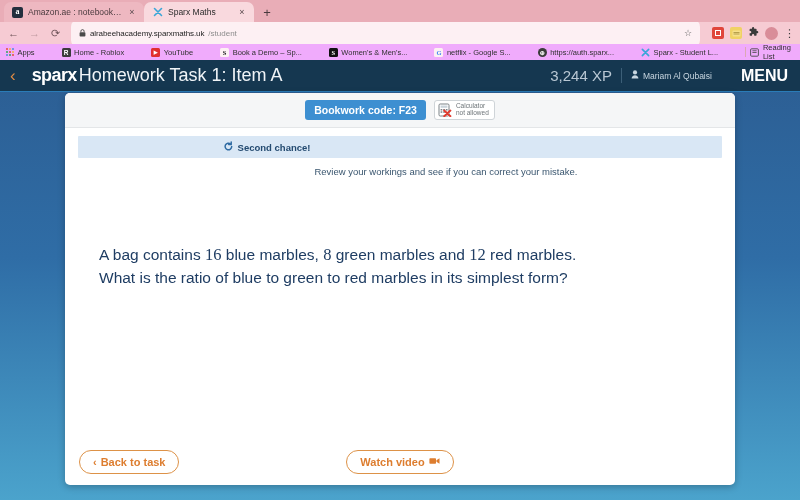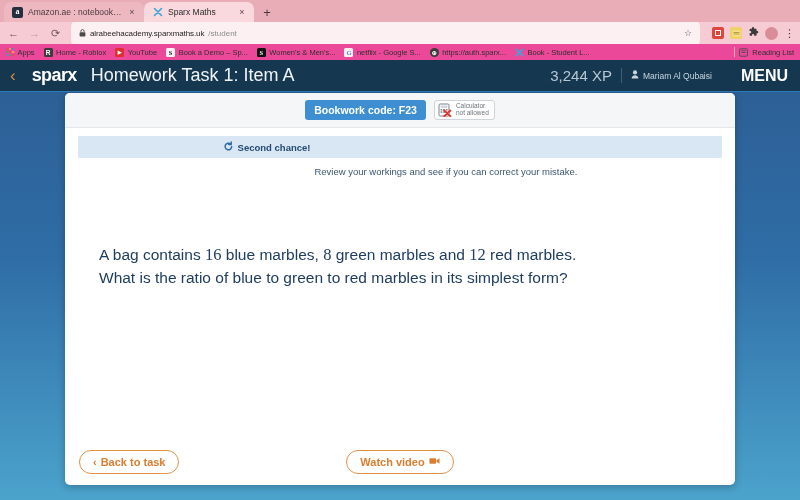--- a/index.html
+++ b/index.html
@@ -101,25 +101,25 @@
   .ext-icons { display: flex; align-items: center; gap: 6px; padding-left: 4px; }
   .ext-ico { width: 12px; height: 12px; border-radius: 2px; display:flex; align-items:center; justify-content:center; font-size: 8px; }
   .ext-red { background: #e0453b; color:#fff; }
   .ext-yellow { background: #f0d264; color:#6b5a14; }
   .ext-puzzle { color: #3b3b3b; font-size: 11px; }
   .avatar-ico { width: 13px; height: 13px; border-radius: 50%; background: #d98d99; }
   .kebab { font-size: 11px; color: #3b3b3b; letter-spacing: -1px; }
 
   .bookmarks {
     height: 16px;
-    background: #ec4899;
+    background: #f0abfc;
     display: flex;
     align-items: center;
     padding: 0 6px;
-    gap: 9px;
+    gap: 27px;
     font-size: 7.5px;
     color: #2f2f2f;
     position: relative;
   }
   .bm { display: flex; align-items: center; gap: 3.5px; white-space: nowrap; }
   .bm-ico { width: 9px; height: 9px; flex: 0 0 9px; display:flex; align-items:center; justify-content:center; font-size:6.5px; font-weight:bold; border-radius:1.5px; }
   .bm-apps { display: grid; grid-template-columns: repeat(3, 2px); grid-template-rows: repeat(3, 2px); gap: 1px; width: 8px; height: 8px; }
   .bm-apps i { display:block; width:2px; height:2px; border-radius:50%; }
   .bm-apps i:nth-child(1){background:#e44b3c}.bm-apps i:nth-child(2){background:#f3b73f}
   .bm-apps i:nth-child(3){background:#4a90d9}.bm-apps i:nth-child(4){background:#34a853}
@@ -157,21 +157,21 @@
     font-size: 17px;
     font-weight: 300;
     margin-right: 16px;
     line-height: 1;
   }
   .brand {
     color: #ffffff;
     font-size: 18px;
     font-weight: bold;
     letter-spacing: -0.6px;
-    margin-right: 14px;
+    margin-right: 2px;
   }
   .task-title { color: #f0f4f7; font-size: 18px; }
   .hdr-right { margin-left: auto; display: flex; align-items: center; gap: 9px; }
   .xp { color: #b9c8d4; font-size: 15px; }
   .hdr-sep { width: 1px; height: 15px; background: #3c5f78; }
   .user { color: #c8d6e0; font-size: 8.5px; display: flex; align-items: center; gap: 4px; }
   .user-ico { font-size: 9px; }
   .menu-btn { color: #ffffff; font-size: 16px; font-weight: bold; margin-left: 20px; }
 
   
@@ -379,21 +379,21 @@
     <div class="bm">
       <span class="bm-ico ic-globe">⊕</span>
       <span>https://auth.sparx...</span>
     </div>
     <div class="bm">
       <span class="bm-ico ic-sparx">
         <svg width="9" height="9" viewBox="0 0 10 10">
             <path d="M1.5 1.5L8.5 8.5M8.5 1.5L1.5 8.5" stroke="#3aa6d8" stroke-width="1.8" stroke-linecap="round"></path>
           </svg>
       </span>
-      <span>Book - Student L...</span>
+      <span>Sparx - Student L...</span>
     </div>
     <div class="reading-list">
       <span class="bm-sep"></span>
       <span class="bm-ico">
         <svg width="9" height="9" viewBox="0 0 9 9">
             <rect x="0.6" y="0.8" width="7.8" height="7.4" rx="1" fill="none" stroke="#4a4a4a" stroke-width="0.9"></rect>
             <rect x="2.4" y="2.4" width="4.2" height="0.8" fill="#4a4a4a"></rect>
             <rect x="2.4" y="4.2" width="4.2" height="0.8" fill="#4a4a4a"></rect>
           </svg>
       </span>

